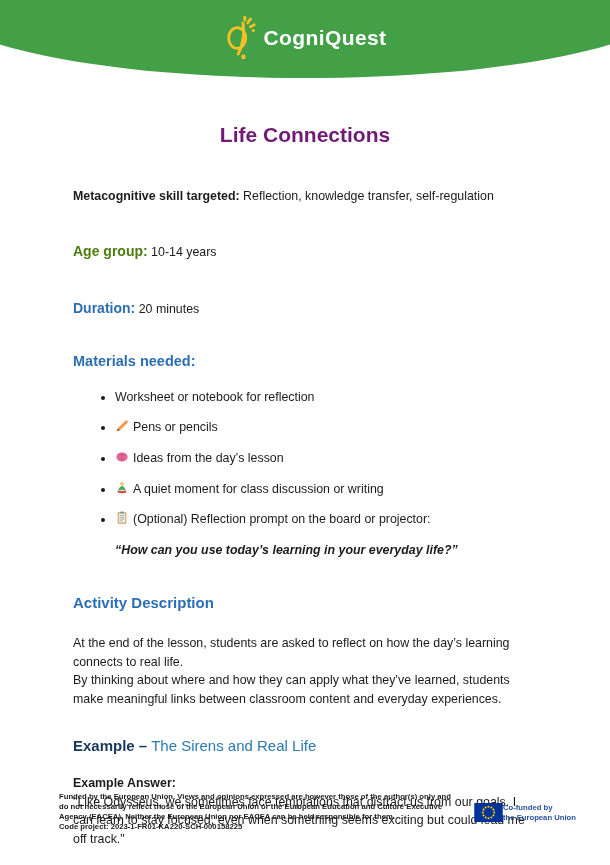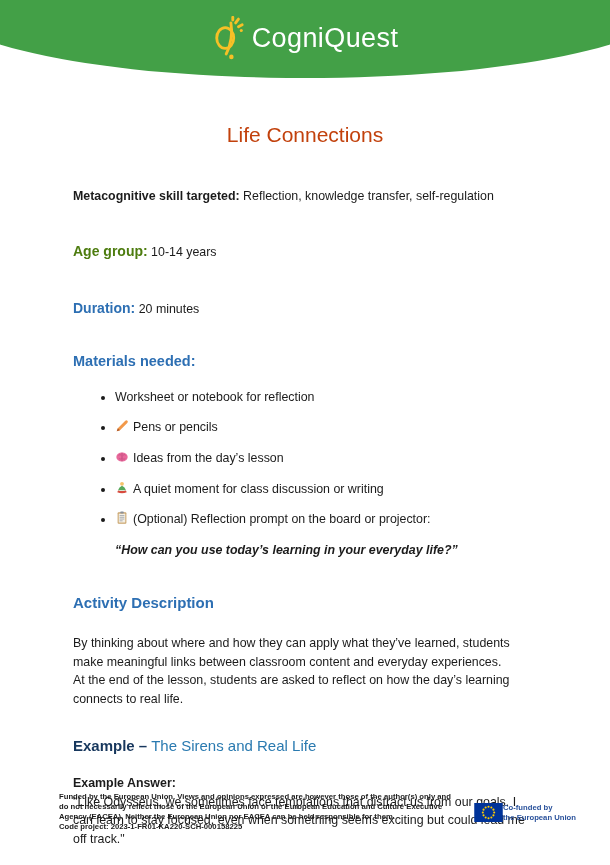--- a/index.html
+++ b/index.html
@@ -13,27 +13,27 @@
   .hero { position:relative; height:95px; overflow:hidden; }
   .hero-green {
     position:absolute; left:-10%; top:-72px; width:120%; height:150px;
     border-radius:50%;
   }
   .logo {
     position:absolute; top:16px; left:0; width:100%;
     display:flex; align-items:center; justify-content:center; gap:6px;
   }
   .logo-text {
-    color:#ffffff; font-size:27px; font-weight:400; letter-spacing:.4px;
+    color:#ffffff; font-size:21px; font-weight:700; letter-spacing:.4px;
   }
   
   .content { padding:0 73px; }
   .doc-title {
     margin:24px 0 0; text-align:center;
-    font-size:21px; font-weight:400; color:#c2410c;
+    font-size:21px; font-weight:700; color:#701a75;
   }
   .row { margin-top:36px; }
   .row b { font-weight:800; }
   .blue-label { font-weight:800; font-size:14px; }
   .section-h { margin-top:32px; font-weight:800; font-size:14.5px; }
   ul.materials {
     margin:15px 0 0 24px; padding-left:18px; list-style:disc;
   }
   ul.materials li { margin-bottom:12px; }
   .mi { display:inline-block; width:14px; height:14px; vertical-align:-2px; margin-right:4px; }
@@ -131,22 +131,22 @@
           <path d="M5.3 5.2h5.4M5.3 7.2h5.4M5.3 9.2h5.4M5.3 11.2h3.4" stroke="#9AA0A8" stroke-width="0.9"></path>
         </svg><span>(Optional) Reflection prompt on the board or projector:</span>
       </li>
     </ul>
 
     <p class="quote">“How can you use today’s learning in your everyday life?”</p>
 
     <p class="section-h accent" style="font-size: 15px; color: rgb(45, 111, 179);">Activity Description</p>
 
     <div class="para">
+      <div>At the end of the lesson, students are asked to reflect on how the day’s learning connects to real life.</div>
       <div>By thinking about where and how they can apply what they’ve learned, students make meaningful links between classroom content and everyday experiences.</div>
-      <div>At the end of the lesson, students are asked to reflect on how the day’s learning connects to real life.</div>
     </div>
 
     <p class="example-h">
       <span class="ex-bold" style="color: rgb(23, 55, 93);">Example –</span>
       <span class="ex-rest" style="color: rgb(42, 122, 176);">The Sirens and Real Life</span>
     </p>
 
 
     <div class="answer-block">
       <div><b>Example Answer:</b></div>

